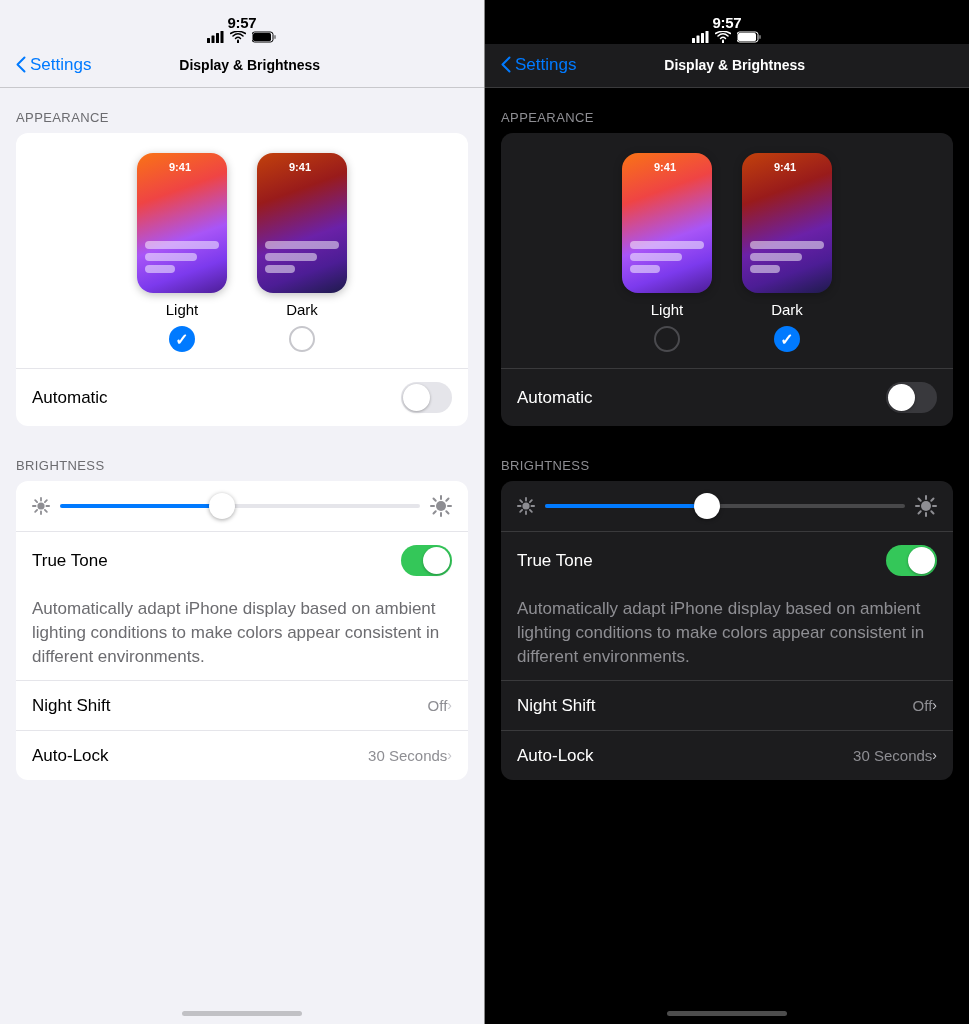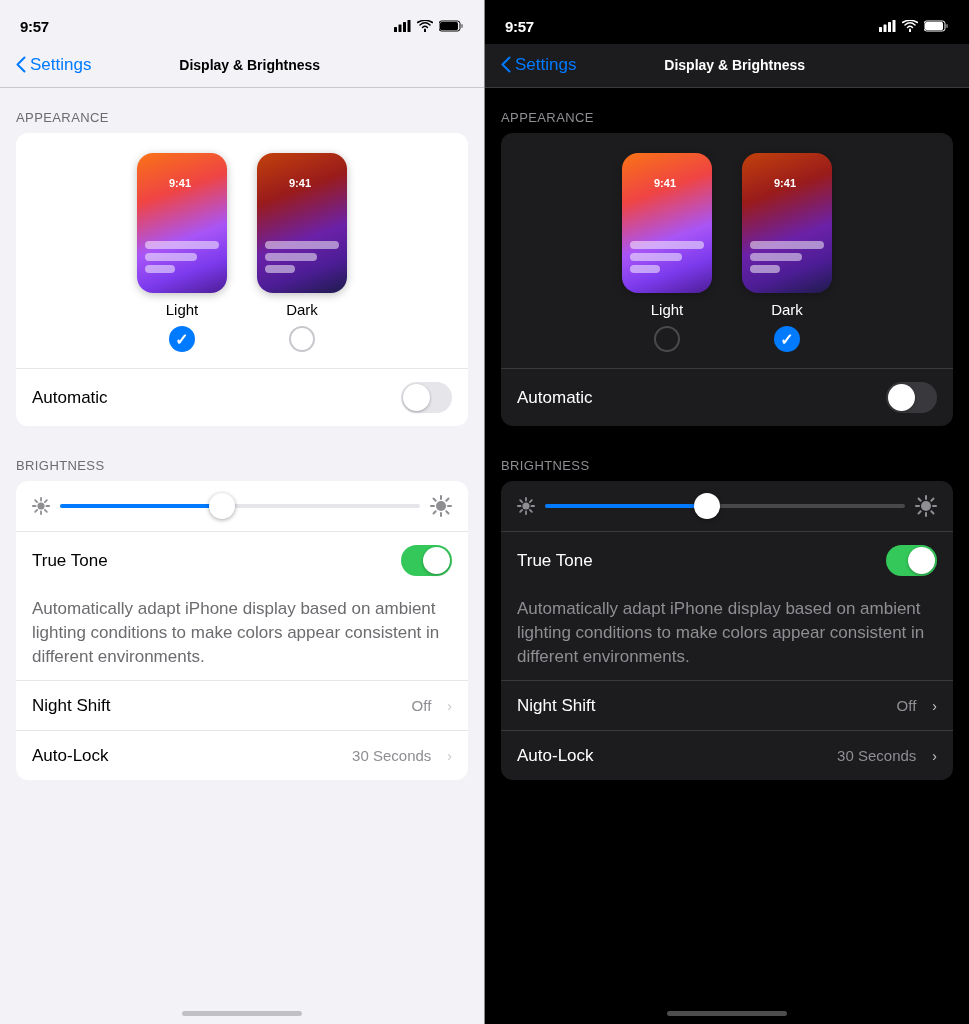--- a/index.html
+++ b/index.html
@@ -23,20 +23,21 @@
     .panel.light { background: #f2f2f7; }
     .panel.dark  { background: #000; }
 
     
     .status-bar {
       display: flex;
       justify-content: space-between;
       align-items: center;
       padding: 14px 20px 6px;
       height: 44px;
+      flex-direction: column;
     }
     .panel.light .status-bar { background: #f2f2f7; }
     .panel.dark  .status-bar { background: #000; }
 
     .status-time {
       font-size: 15px;
       font-weight: 600;
       letter-spacing: -0.3px;
     }
     .panel.light .status-time { color: #000; }
@@ -152,21 +153,20 @@
     }
 
     .phone-thumb-time {
       position: absolute;
       top: 8px;
       left: 0; right: 4px;
       text-align: center;
       font-size: 11px;
       font-weight: 600;
       color: #fff;
-      margin-top: 16px;
     }
     .phone-thumb-bars {
       position: absolute;
       bottom: 20px;
       left: 8px; right: 8px;
       display: flex;
       flex-direction: column;
       gap: 4px;
     }
     .phone-thumb-bar {
@@ -294,22 +294,22 @@
       align-items: center;
       justify-content: space-between;
       padding: 13px 16px;
       min-height: 50px;
     }
     .panel.light .nav-row { border-top: 0.5px solid #e5e5ea; }
     .panel.dark  .nav-row { border-top: 0.5px solid #3a3a3c; }
 
     .nav-row-right {
       display: flex;
-      align-items: center;
-      gap: 16px;
+      align-items: flex-start;
+      gap: 0;
       font-size: 15px;
       color: #8e8e93;
     }
     .chevron {
       font-size: 14px;
       color: #c7c7cc;
     }
 
     
     .gap { height: 10px; }

